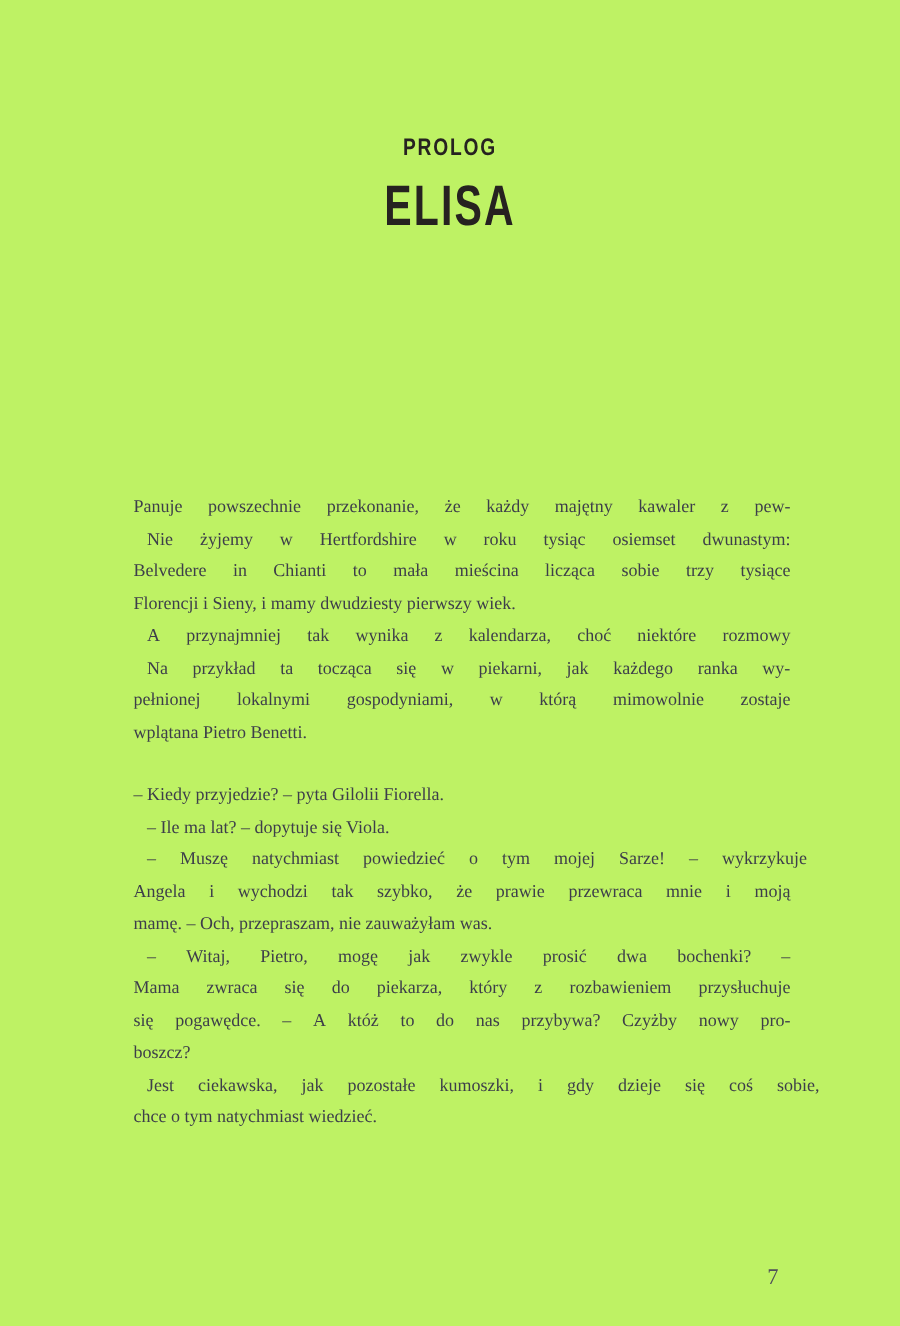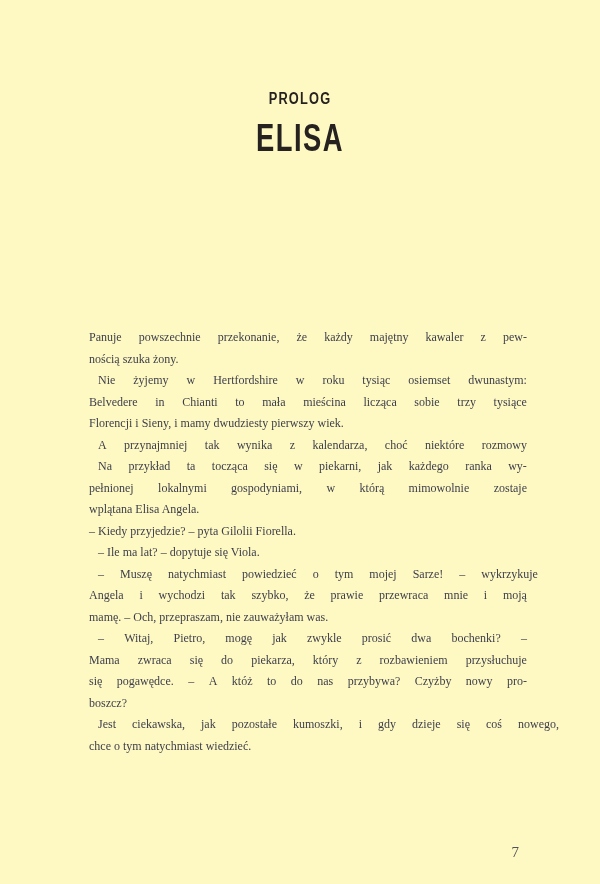--- a/index.html
+++ b/index.html
@@ -5,21 +5,21 @@
   html,body{margin:0;padding:0;}
   body{
     width:600px;height:884px;
     background:#ffffff;
     position:relative;
     overflow:hidden;
     font-family:"Liberation Serif", serif;
   }
   .page{
     position:absolute;inset:0;
-    background:#fef9c3;
+    background:#bef264;
   }
   .kicker{
     position:absolute;
     top:91px;left:0;width:600px;
     text-align:center;
     font-family:"Liberation Sans", sans-serif;
     font-weight:700;
     font-size:16px;
     line-height:16px;
     letter-spacing:1.5px;
@@ -49,21 +49,21 @@
     line-height:21.5px;
     color:#3d3e4a;
   }
   .line{min-height:21.5px;}
   .line.j{
     display:flex;
     justify-content:space-between;
   }
   .line.j span{white-space:nowrap;}
   .line.ind{padding-left:9px;gap:16px;}
-  .line.gap{}
+  .line.gap{margin-top:20px;}
   .page-number{
     position:absolute;
     top:843px;right:81px;
     font-family:"Liberation Serif", serif;
     font-size:15px;
     line-height:18px;
     color:#50505a;
   }
 </style>
 </head>
@@ -77,21 +77,20 @@
         <span>Panuje</span>
         <span>powszechnie</span>
         <span>przekonanie,</span>
         <span>że</span>
         <span>każdy</span>
         <span>majętny</span>
         <span>kawaler</span>
         <span>z</span>
         <span>pew-</span>
       </div>
-      <div class="line">nością szuka żony.</div>
       <div class="line j ind">
         <span>Nie</span>
         <span>żyjemy</span>
         <span>w</span>
         <span>Hertfordshire</span>
         <span>w</span>
         <span>roku</span>
         <span>tysiąc</span>
         <span>osiemset</span>
         <span>dwunastym:</span>
@@ -135,21 +134,21 @@
       </div>
       <div class="line j">
         <span>pełnionej</span>
         <span>lokalnymi</span>
         <span>gospodyniami,</span>
         <span>w</span>
         <span>którą</span>
         <span>mimowolnie</span>
         <span>zostaje</span>
       </div>
-      <div class="line">wplątana Elisa Angela.</div>
+      <div class="line">wplątana Pietro Benetti.</div>
       <div class="line gap">– Kiedy przyjedzie? – pyta Gilolii Fiorella.</div>
       <div class="line ind">– Ile ma lat? – dopytuje się Viola.</div>
       <div class="line j ind">
         <span>–</span>
         <span>Muszę</span>
         <span>natychmiast</span>
         <span>powiedzieć</span>
         <span>o</span>
         <span>tym</span>
         <span>mojej</span>
@@ -213,18 +212,18 @@
         <span>Jest</span>
         <span>ciekawska,</span>
         <span>jak</span>
         <span>pozostałe</span>
         <span>kumoszki,</span>
         <span>i</span>
         <span>gdy</span>
         <span>dzieje</span>
         <span>się</span>
         <span>coś</span>
-        <span>nowego,</span>
+        <span>sobie,</span>
       </div>
       <div class="line">chce o tym natychmiast wiedzieć.</div>
     </div>
   <div class="page-number">7</div>
 </div>
 
 </body></html>

